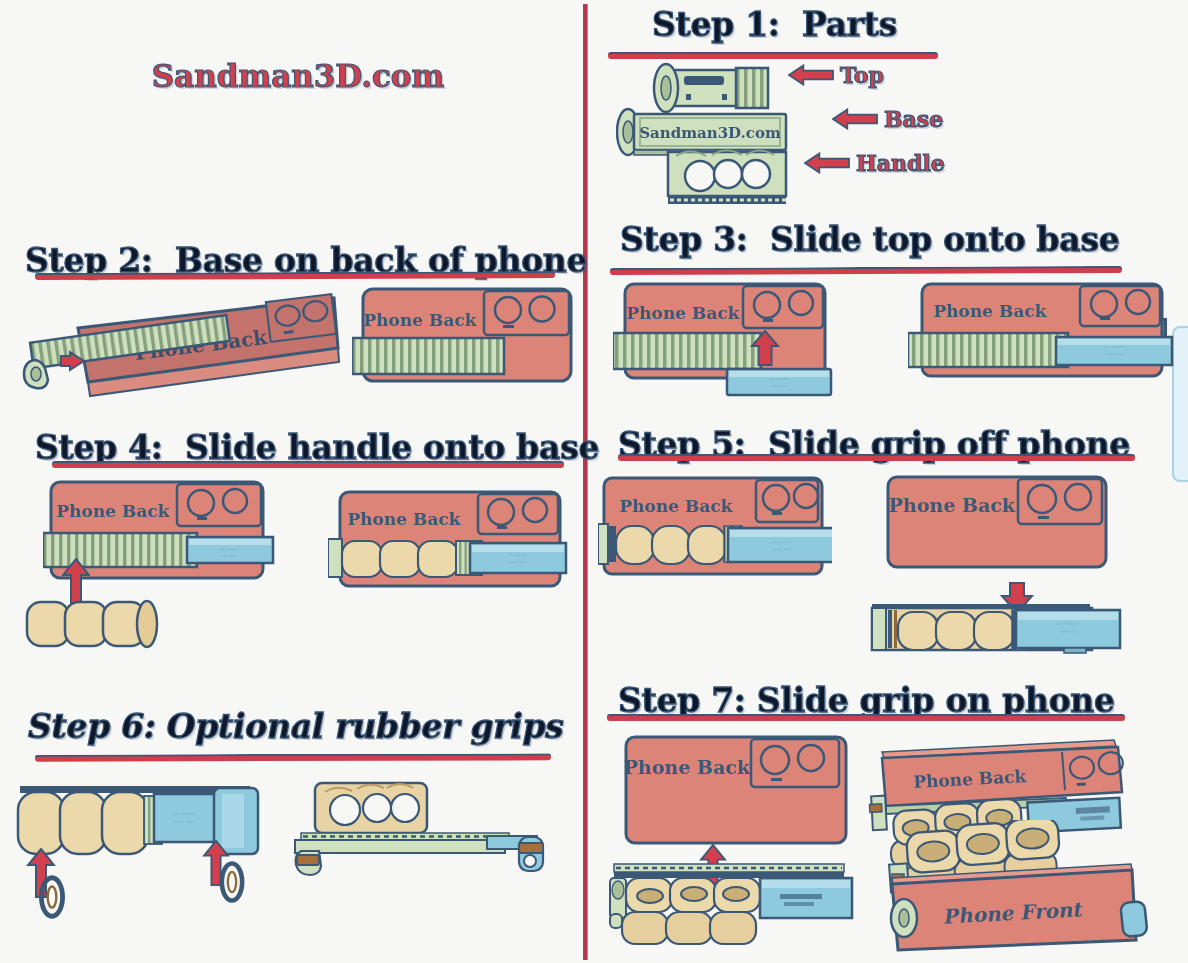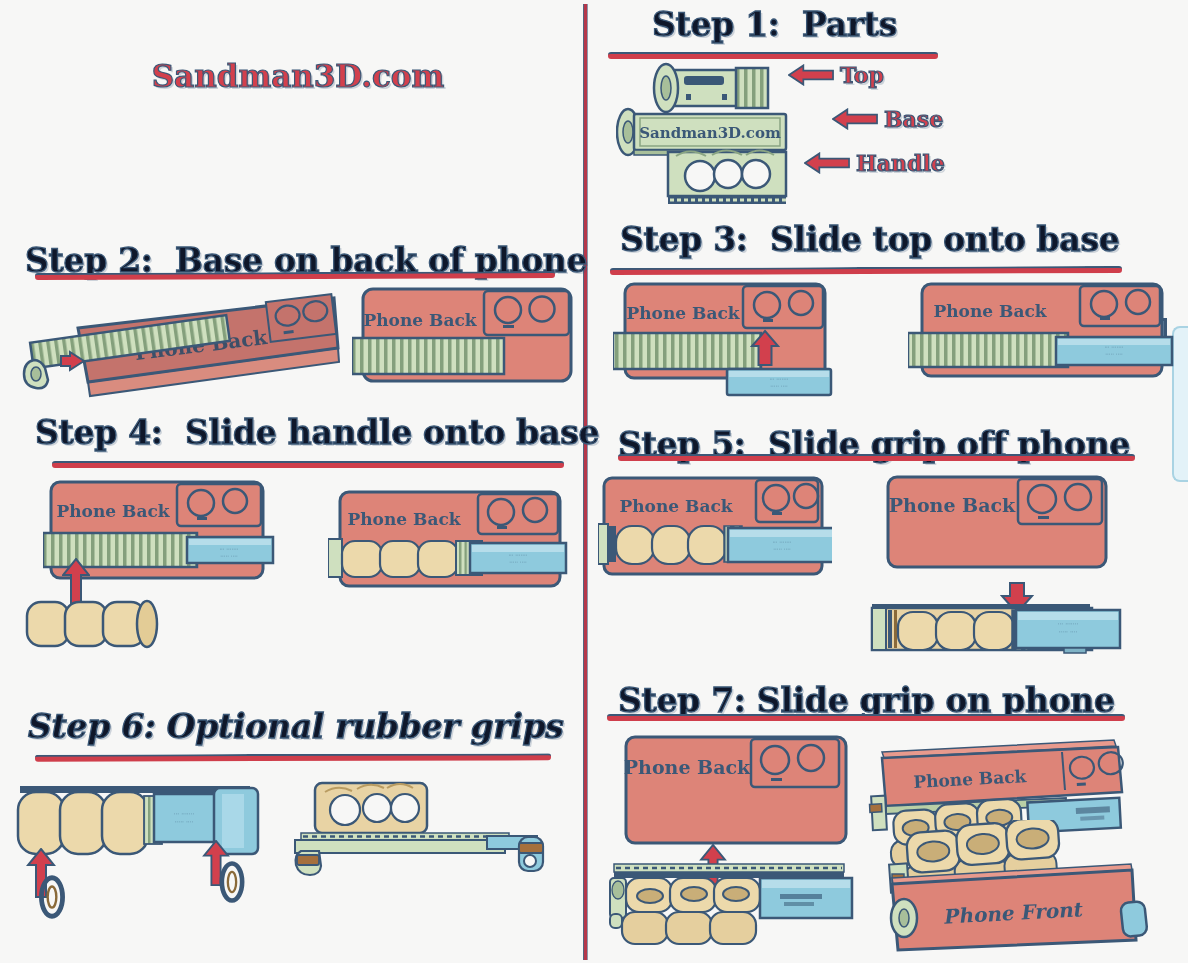--- a/index.html
+++ b/index.html
@@ -81,21 +81,21 @@
   <g>
     <rect x="124" y="5" width="85" height="44" rx="4" fill="#dd8478" stroke="#3b5877" stroke-width="2.5"></rect>
     <circle cx="148" cy="24" r="13" fill="none" stroke="#3b5877" stroke-width="2.5"></circle>
     <circle cx="182" cy="23" r="12.5" fill="none" stroke="#3b5877" stroke-width="2.5"></circle>
     <rect x="143" y="39" width="11" height="3" fill="#3b5877"></rect>
   </g>
   <text class="svg-label" x="60" y="40" font-size="17" text-anchor="middle">Phone Back</text>
   <rect x="-8" y="52" width="152" height="36" fill="url(#ribsG)" stroke="#3b5877" stroke-width="2.5"></rect>
 </svg>
 
-<div class="abs step-h" style="left:35px;top:416px;">Step 4:  Slide handle onto base</div>
+<div class="abs step-h" style="left:35px;top:431px;">Step 4:  Slide handle onto base</div>
 <div class="abs rule" style="left:52px;top:461px;width:512px;"></div>
 
 <svg class="abs" style="left:43px;top:479px;" width="232" height="104" viewBox="-8 0 232 104">
   <rect x="0" y="3" width="212" height="96" rx="9" fill="#dd8478" stroke="#3b5877" stroke-width="3"></rect>
   <g>
     <rect x="126" y="5" width="84" height="42" rx="4" fill="#dd8478" stroke="#3b5877" stroke-width="2.5"></rect>
     <circle cx="150" cy="24" r="13" fill="none" stroke="#3b5877" stroke-width="2.5"></circle>
     <circle cx="184" cy="22" r="12" fill="none" stroke="#3b5877" stroke-width="2.5"></circle>
     <rect x="146" y="38" width="10" height="3" fill="#3b5877"></rect>
   </g>

